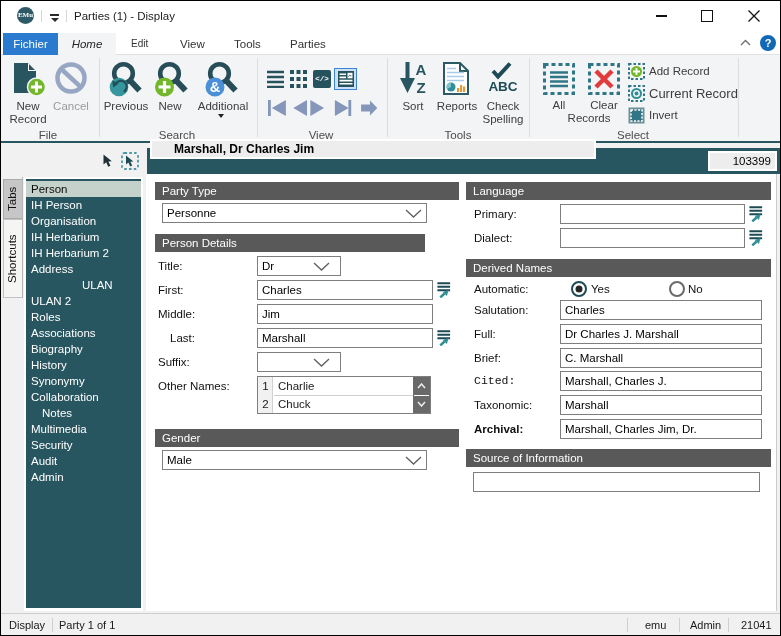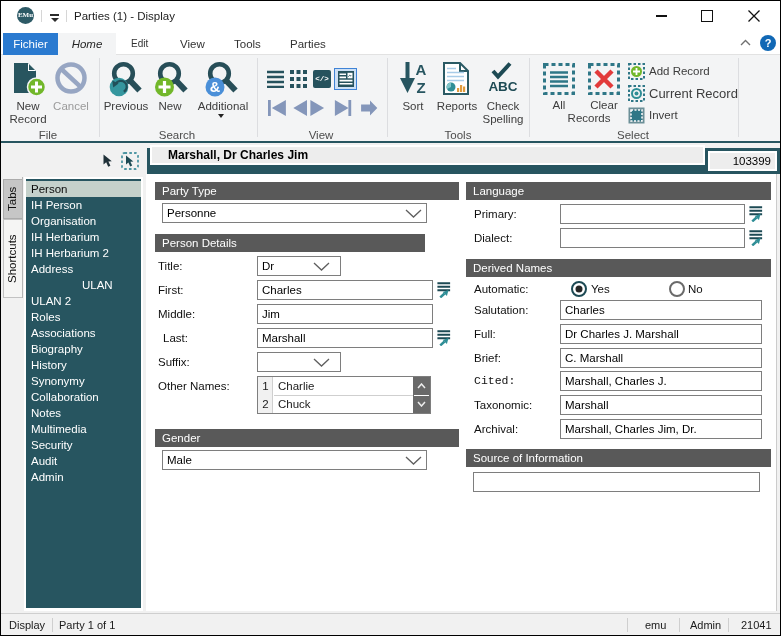--- a/index.html
+++ b/index.html
@@ -187,21 +187,21 @@
 <div class="a" style="left:0;top:141px;width:781px;height:2.5px;background:#275560;"></div>
 <div class="a" style="left:0;top:143px;width:781px;height:31px;background:#f1f1f1;"></div>
 <svg class="a" style="left:103px;top:154px;" width="12" height="14" viewBox="0 0 12 14">
 <path d="M0.5 0.5 L0.5 10.5 L3.2 8.2 L5.2 12.8 L7.4 11.8 L5.4 7.4 L8.8 7.2 Z" fill="#1f3038"></path>
 </svg>
 <svg class="a" style="left:121px;top:152px;" width="18" height="18" viewBox="0 0 18 18">
 <rect x="1" y="1" width="16" height="16" rx="2.5" fill="none" stroke="#4e96a3" stroke-width="1.8" stroke-dasharray="2.6 2.2"></rect>
 <path d="M5 3.5 L5 12.5 L7.4 10.4 L9.2 14.5 L11.2 13.6 L9.4 9.7 L12.4 9.5 Z" fill="#1d4a54"></path>
 </svg>
 <div class="a" style="left:147px;top:148px;width:633px;height:26.5px;background:#275560;"></div>
-<div class="a" style="left:150px;top:145px;width:555px;height:20px;border:2px solid #fff;background:#ededed;font-weight:bold;font-size:12px;line-height:16px;padding-left:16px;color:#000;">Marshall, Dr Charles Jim</div>
+<div class="a" style="left:150px;top:139px;width:446px;height:20px;border:2px solid #fff;background:#ededed;font-weight:bold;font-size:12px;line-height:16px;padding-left:22px;color:#000;">Marshall, Dr Charles Jim</div>
 <div class="a" style="left:708px;top:151px;width:69px;height:20px;border:2px solid #fff;background:#ededed;font-size:11.5px;line-height:16px;padding-right:4px;color:#000;text-align:right;">103399</div>
 
 <div class="a" style="left:0;top:174px;width:781px;height:439px;background:#f1f1f1;"></div>
 <div class="a" style="left:146px;top:174px;width:631px;height:437px;background:#fff;"></div>
 <div class="a" style="left:776px;top:174px;width:1px;height:437px;background:#cccccc;"></div>
 
 <div class="a" style="left:3px;top:179px;width:19px;height:40px;background:#c6c6c6;border:1px solid #ababab;border-right:none;"></div>
 <div class="a" style="left:3px;top:219px;width:19px;height:79px;background:#f5f5f4;border:1px solid #c2c2c2;border-right:none;"></div>
 <div class="a" style="left:3px;top:179px;width:19px;height:40px;line-height:19px;font-size:11.5px;color:#111;writing-mode:vertical-rl;transform:rotate(180deg);text-align:center;">Tabs</div>
 <div class="a" style="left:3px;top:219px;width:19px;height:79px;line-height:19px;font-size:11.5px;color:#111;writing-mode:vertical-rl;transform:rotate(180deg);text-align:center;">Shortcuts</div>
@@ -217,21 +217,21 @@
 <div style="height:16px;line-height:16px;padding-left:5px;">IH Herbarium 2</div>
 <div style="height:16px;line-height:16px;padding-left:5px;">Address</div>
 <div style="height:16px;line-height:16px;padding-left:9px;margin-left:47px;">ULAN</div>
 <div style="height:16px;line-height:16px;padding-left:5px;">ULAN 2</div>
 <div style="height:16px;line-height:16px;padding-left:5px;">Roles</div>
 <div style="height:16px;line-height:16px;padding-left:5px;">Associations</div>
 <div style="height:16px;line-height:16px;padding-left:5px;">Biography</div>
 <div style="height:16px;line-height:16px;padding-left:5px;">History</div>
 <div style="height:16px;line-height:16px;padding-left:5px;">Synonymy</div>
 <div style="height:16px;line-height:16px;padding-left:5px;">Collaboration</div>
-<div style="height:16px;line-height:16px;padding-left:5px;">Notes</div>
+<div style="height:16px;line-height:16px;padding-left:16px;">Notes</div>
 <div style="height:16px;line-height:16px;padding-left:5px;">Multimedia</div>
 <div style="height:16px;line-height:16px;padding-left:5px;">Security</div>
 <div style="height:16px;line-height:16px;padding-left:5px;">Audit</div>
 <div style="height:16px;line-height:16px;padding-left:5px;">Admin</div>
 </div>
 <div class="hdr" style="left:155px;top:182px;width:304px;">Party Type</div>
 <div class="fld" style="left:162px;top:203px;width:265px;">Personne</div>
 <svg class="chev" style="left:405px;top:209px;" viewBox="0 0 17 9">
     <path d="M1 1 L8.5 8 L16 1" stroke="#5f5f5f" stroke-width="1.3" fill="none"></path>
   </svg>
@@ -243,21 +243,21 @@
   </svg>
 <div class="lbl" style="left:158px;top:280px;">First:</div>
 <div class="fld" style="left:257px;top:280px;width:176px;">Charles</div>
 <svg class="lk" style="left:437px;top:282px;" viewBox="0 0 14 17">
     <path d="M0 1.3 H13.5 M0 5 H13.5 M0 8.7 H13.5" stroke="#1d4a54" stroke-width="2.2"></path>
     <path d="M3 16.4 L7.6 12.2" stroke="#2f8e96" stroke-width="2.6"></path>
     <polygon points="11.8,8.6 10.1,14.8 5.7,10.5" fill="#2f8e96"></polygon>
   </svg>
 <div class="lbl" style="left:158px;top:304px;">Middle:</div>
 <div class="fld" style="left:257px;top:304px;width:176px;">Jim</div>
-<div class="lbl" style="left:163px;top:328px;">Last:</div>
+<div class="lbl" style="left:170px;top:328px;">Last:</div>
 <div class="fld" style="left:257px;top:328px;width:176px;">Marshall</div>
 <svg class="lk" style="left:437px;top:330px;" viewBox="0 0 14 17">
     <path d="M0 1.3 H13.5 M0 5 H13.5 M0 8.7 H13.5" stroke="#1d4a54" stroke-width="2.2"></path>
     <path d="M3 16.4 L7.6 12.2" stroke="#2f8e96" stroke-width="2.6"></path>
     <polygon points="11.8,8.6 10.1,14.8 5.7,10.5" fill="#2f8e96"></polygon>
   </svg>
 <div class="lbl" style="left:158px;top:352px;">Suffix:</div>
 <div class="fld" style="left:257px;top:352px;width:84px;">&nbsp;</div>
 <svg class="chev" style="left:313px;top:358px;" viewBox="0 0 17 9">
     <path d="M1 1 L8.5 8 L16 1" stroke="#5f5f5f" stroke-width="1.3" fill="none"></path>
@@ -310,21 +310,21 @@
 <div class="lbl" style="left:474px;top:300px;">Salutation:</div>
 <div class="fld" style="left:560px;top:300px;width:202px;">Charles</div>
 <div class="lbl" style="left:474px;top:324px;">Full:</div>
 <div class="fld" style="left:560px;top:324px;width:202px;">Dr Charles J. Marshall</div>
 <div class="lbl" style="left:474px;top:348px;">Brief:</div>
 <div class="fld" style="left:560px;top:348px;width:202px;">C. Marshall</div>
 <div class="lbl" style="left:474px;top:371px;font-family:Liberation Mono, monospace;">Cited:</div>
 <div class="fld" style="left:560px;top:371px;width:202px;">Marshall, Charles J.</div>
 <div class="lbl" style="left:474px;top:395px;">Taxonomic:</div>
 <div class="fld" style="left:560px;top:395px;width:202px;">Marshall</div>
-<div class="lbl" style="left:474px;top:419px;">Archival:</div>
+<div class="lbl" style="left:474px;top:419px;font-weight:bold;">Archival:</div>
 <div class="fld" style="left:560px;top:419px;width:202px;">Marshall, Charles Jim, Dr.</div>
 <div class="hdr" style="left:466px;top:449px;width:305px;">Source of Information</div>
 <div class="fld" style="left:473px;top:472px;width:287px;">&nbsp;</div>
 
 <div class="a" style="left:0;top:613px;width:781px;height:23px;background:#f1f1f1;border-top:1px solid #cfcfcf;"></div>
 <div class="a" style="left:9px;top:616px;height:18px;line-height:18px;font-size:11px;">Display</div>
 <div class="ssep" style="left:52px;"></div>
 <div class="a" style="left:59px;top:616px;height:18px;line-height:18px;font-size:11px;">Party 1 of 1</div>
 <div class="ssep" style="left:627px;"></div>
 <div class="a" style="left:645px;top:616px;height:18px;line-height:18px;font-size:11px;">emu</div>

